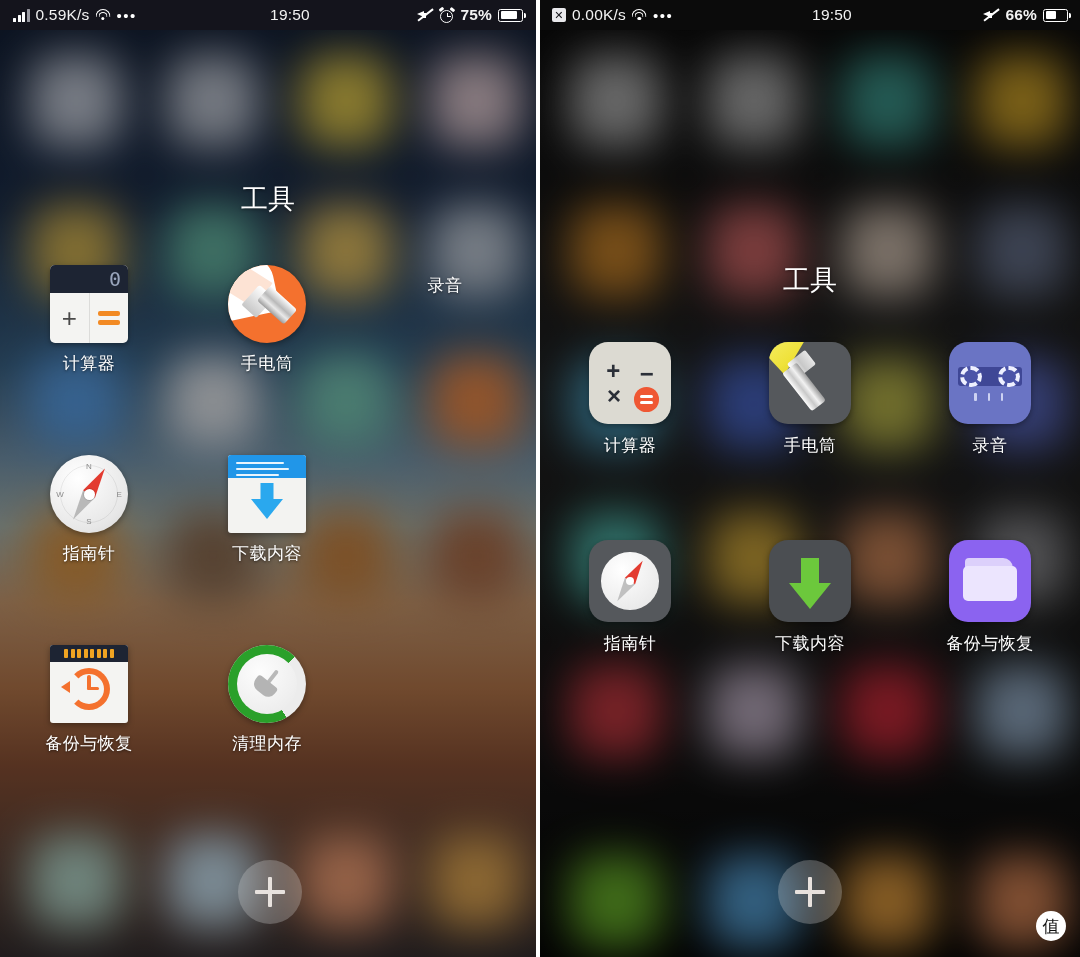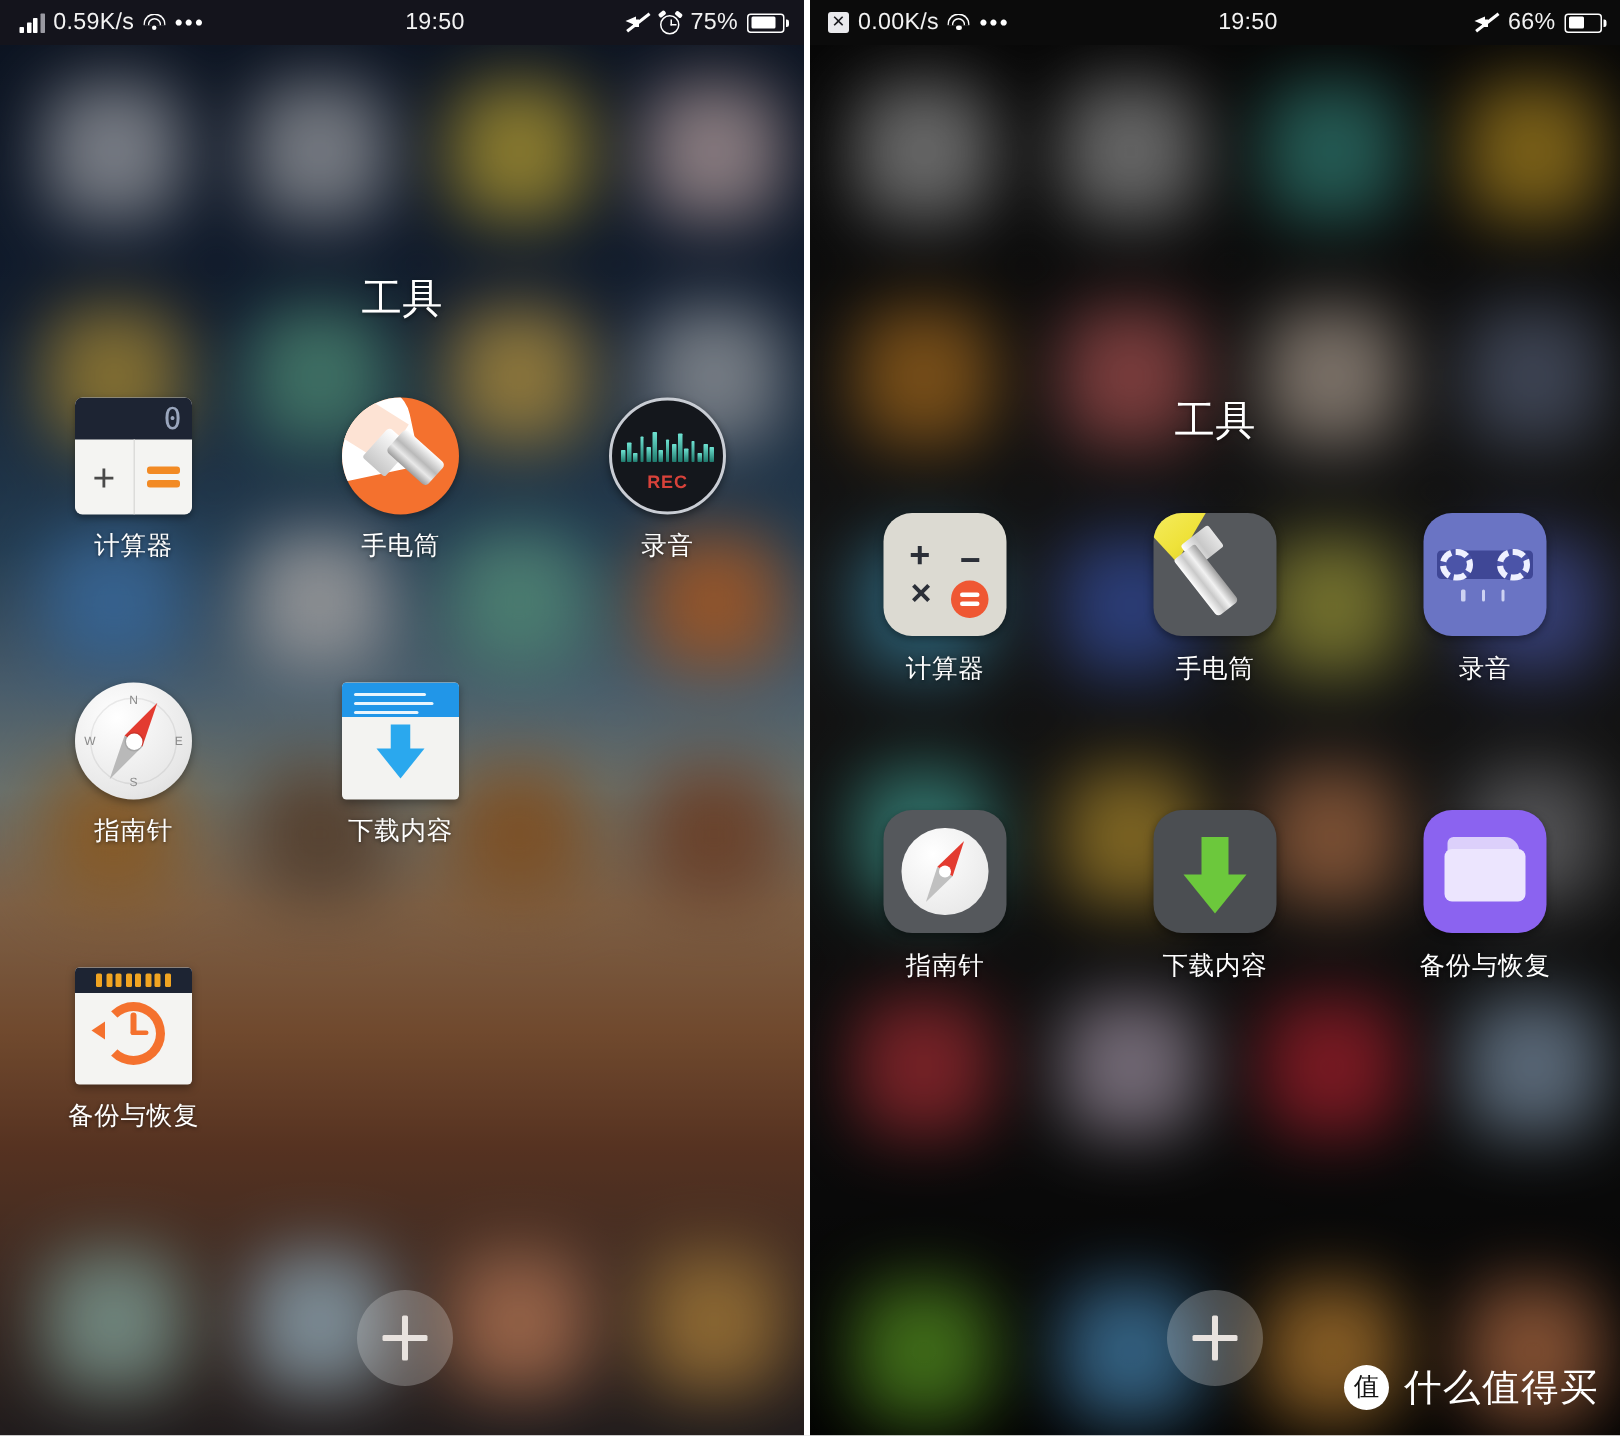--- a/index.html
+++ b/index.html
@@ -41,21 +41,21 @@
   
   .statusbar {
     position:absolute; top:0; left:0; right:0; height:30px;
     display:flex; align-items:center; color:#fff;
     font-size:15.5px; letter-spacing:.2px; z-index:20;
   }
   .statusbar.left  { background:#14141c; padding:0 13px;justify-content:space-between; }
   .statusbar.right { background:#0b0b0b; padding:0 12px; }
   .sb-left  { display:flex; align-items:center; gap:6px; }
   .sb-mid   { position:absolute; left:0; right:0; text-align:center; pointer-events:none; font-size:15.5px;margin-left:44px; }
-  .sb-right { margin-left:auto; display:flex; align-items:center; gap:6px; }
+  .sb-right { margin-left:auto; display:flex; align-items:center; gap:6px;font-weight:bold; }
   .sb-text { font-size:15.5px; color:#f2f2f2; }
 
   
   .ico-signal { display:inline-flex; align-items:flex-end; gap:1.5px; height:13px; }
   .ico-signal i { width:3px; background:#fff; border-radius:.5px; display:block; }
   .ico-signal i:nth-child(1){height:4px;}
   .ico-signal i:nth-child(2){height:7px;}
   .ico-signal i:nth-child(3){height:10px;}
   .ico-signal i:nth-child(4){height:13px;background:#9a9aa2;}
 
@@ -390,40 +390,20 @@
           <div class="app-icon ic-torch-l">
             <div class="beam"></div>
               <div class="beam2"></div>
               <div class="head"></div>
               <div class="body"></div>
           </div>
           <div class="app-label">手电筒</div>
         </div>
 
         <div class="cell">
-          <div class="app-icon ic-rec-l">
-            <div class="wave">
-              <i style="height:40%"></i>
-                <i style="height:62%"></i>
-                <i style="height:30%"></i>
-                <i style="height:78%"></i>
-              <i style="height:48%"></i>
-                <i style="height:92%"></i>
-                <i style="height:36%"></i>
-                <i style="height:70%"></i>
-              <i style="height:55%"></i>
-                <i style="height:88%"></i>
-                <i style="height:42%"></i>
-                <i style="height:66%"></i>
-              <i style="height:30%"></i>
-                <i style="height:58%"></i>
-                <i style="height:45%"></i>
-            </div>
-            <div class="rec">REC</div>
-          </div>
           <div class="app-label">录音</div>
         </div>
       </div>
 
       <div class="row" style="margin-top:80px;">
 
         <div class="cell">
           <div class="app-icon ic-comp">
             <div class="ring"></div>
             <span class="lbl n">N</span>
@@ -469,20 +449,31 @@
             <div class="clk"></div>
               <div class="hand">
                 <span class="hh"></span>
                 <span class="mm"></span>
               </div>
             <div class="tip"></div>
           </div>
           <div class="app-label">备份与恢复</div>
         </div>
 
+        <div class="cell">
+          <div class="app-icon ic-cln-l">
+            <div class="ring"></div>
+              <div class="inner"></div>
+            <div class="broom">
+                <span class="st"></span>
+                <span class="hd"></span>
+              </div>
+          </div>
+          <div class="app-label">清理内存</div>
+        </div>
         <div class="cell blank"></div>
       </div>
     </div>
 
     <div class="add-btn" style="left:238px; top:860px;">
       <span class="pv"></span>
         <span class="ph"></span>
     </div>
   </div>
 
@@ -615,17 +606,16 @@
       </div>
     </div>
 
     <div class="add-btn" style="left:238px; top:860px;">
       <span class="pv"></span>
         <span class="ph"></span>
     </div>
 
     <div class="watermark">
       <div class="wm-badge">值</div>
-      <div class="wm-text">什么值得买</div>
     </div>
   </div>
 
 </div>
 
 </body></html>

